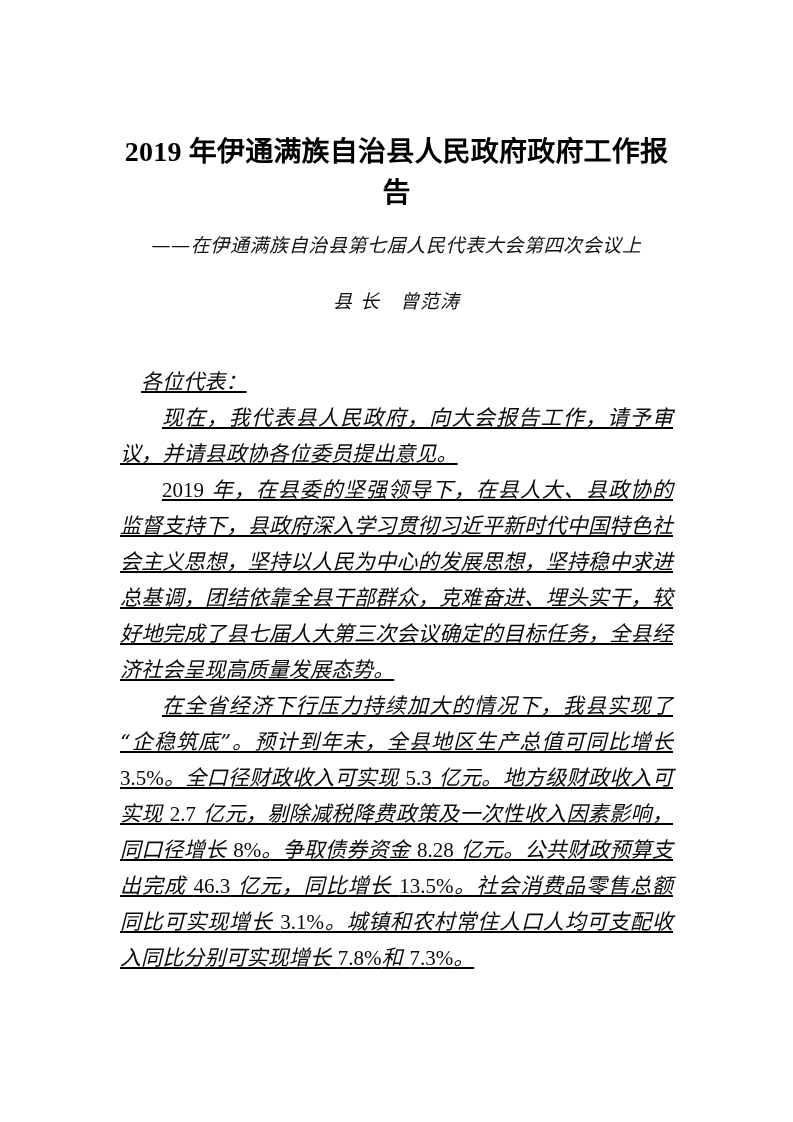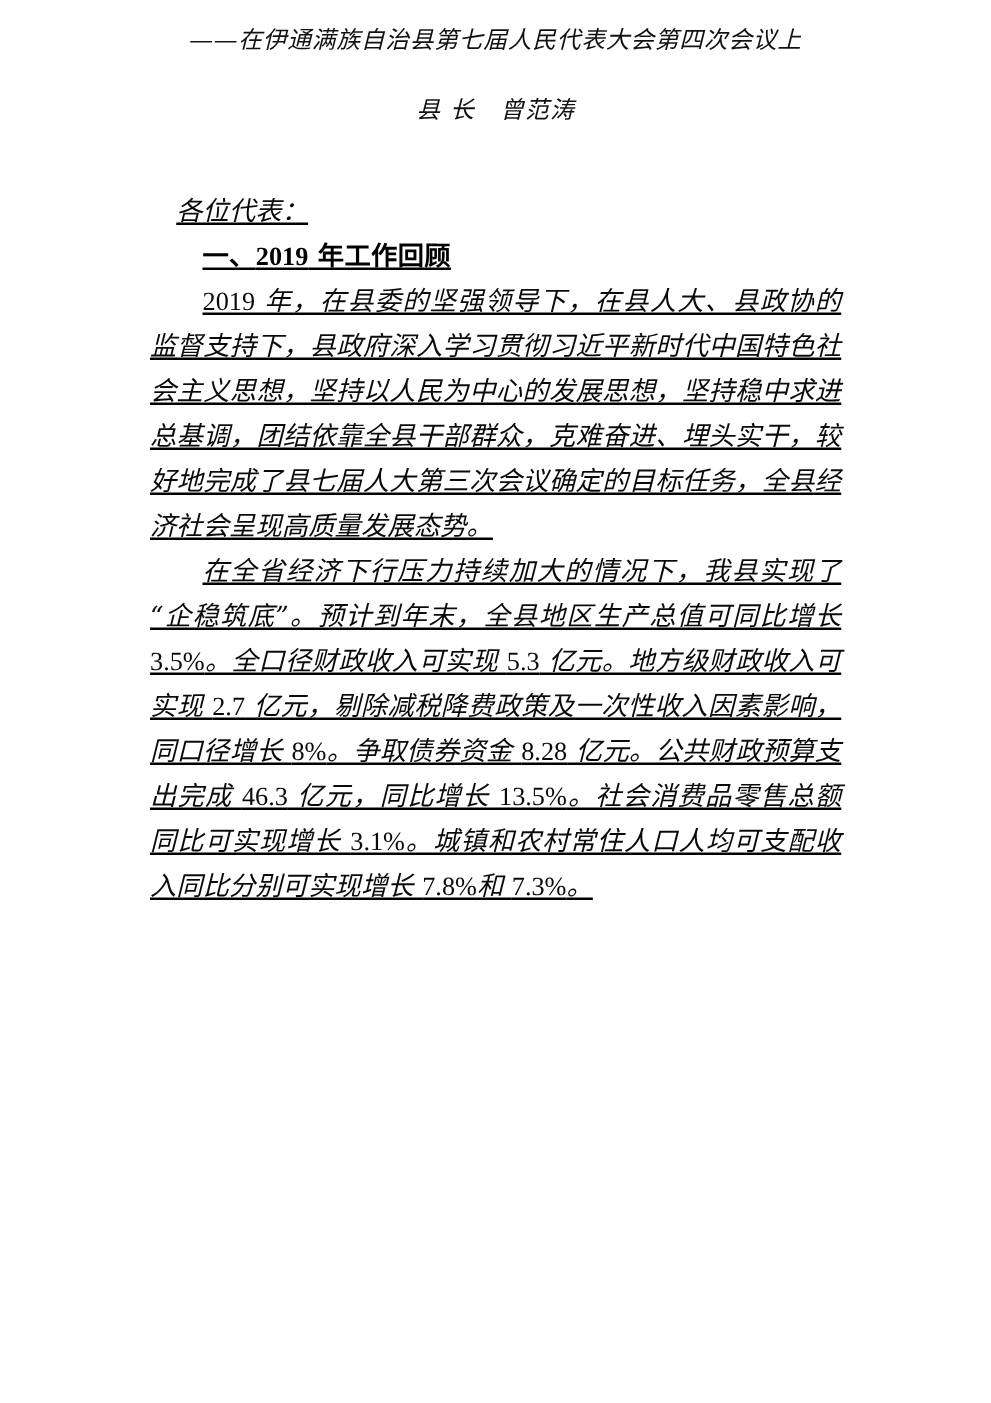--- a/index.html
+++ b/index.html
@@ -109,31 +109,32 @@
     font-style: normal;
     letter-spacing: 0;
   }
 </style>
 </head>
 <body>
 
 <div class="page">
   <div class="content">
 
+    <h1 class="doc-title">2019 年伊通满族自治县人民政府政府工作报告</h1>
 
     <p class="doc-subtitle">——在伊通满族自治县第七届人民代表大会第四次会议上</p>
 
     <p class="doc-byline">县 长　曾范涛</p>
 
     <div class="body-block">
 
       <p class="para indent-1">各位代表：</p>
 
+      <p class="para indent-2">现在，我代表县人民政府，向大会报告工作，请予审议，并请县政协各位委员提出意见。</p>
 
-      <h2 class="section-heading">一、<span class="num">2019</span> 年工作回顾</h2>
 
       <p class="para indent-2"><span class="num">2019</span> 年，在县委的坚强领导下，在县人大、县政协的监督支持下，县政府深入学习贯彻习近平新时代中国特色社会主义思想，坚持以人民为中心的发展思想，坚持稳中求进总基调，团结依靠全县干部群众，克难奋进、埋头实干，较好地完成了县七届人大第三次会议确定的目标任务，全县经济社会呈现高质量发展态势。</p>
 
       <p class="para indent-2">在全省经济下行压力持续加大的情况下，我县实现了“企稳筑底”。预计到年末，全县地区生产总值可同比增长 <span class="num">3.5%</span>。全口径财政收入可实现 <span class="num">5.3</span> 亿元。地方级财政收入可实现 <span class="num">2.7</span> 亿元，剔除减税降费政策及一次性收入因素影响，同口径增长 <span class="num">8%</span>。争取债券资金 <span class="num">8.28</span> 亿元。公共财政预算支出完成 <span class="num">46.3</span> 亿元，同比增长 <span class="num">13.5%</span>。社会消费品零售总额同比可实现增长 <span class="num">3.1%</span>。城镇和农村常住人口人均可支配收入同比分别可实现增长 <span class="num">7.8%</span>和 <span class="num">7.3%</span>。</p>
 
     </div>
   </div>
 </div>
 
 </body></html>

